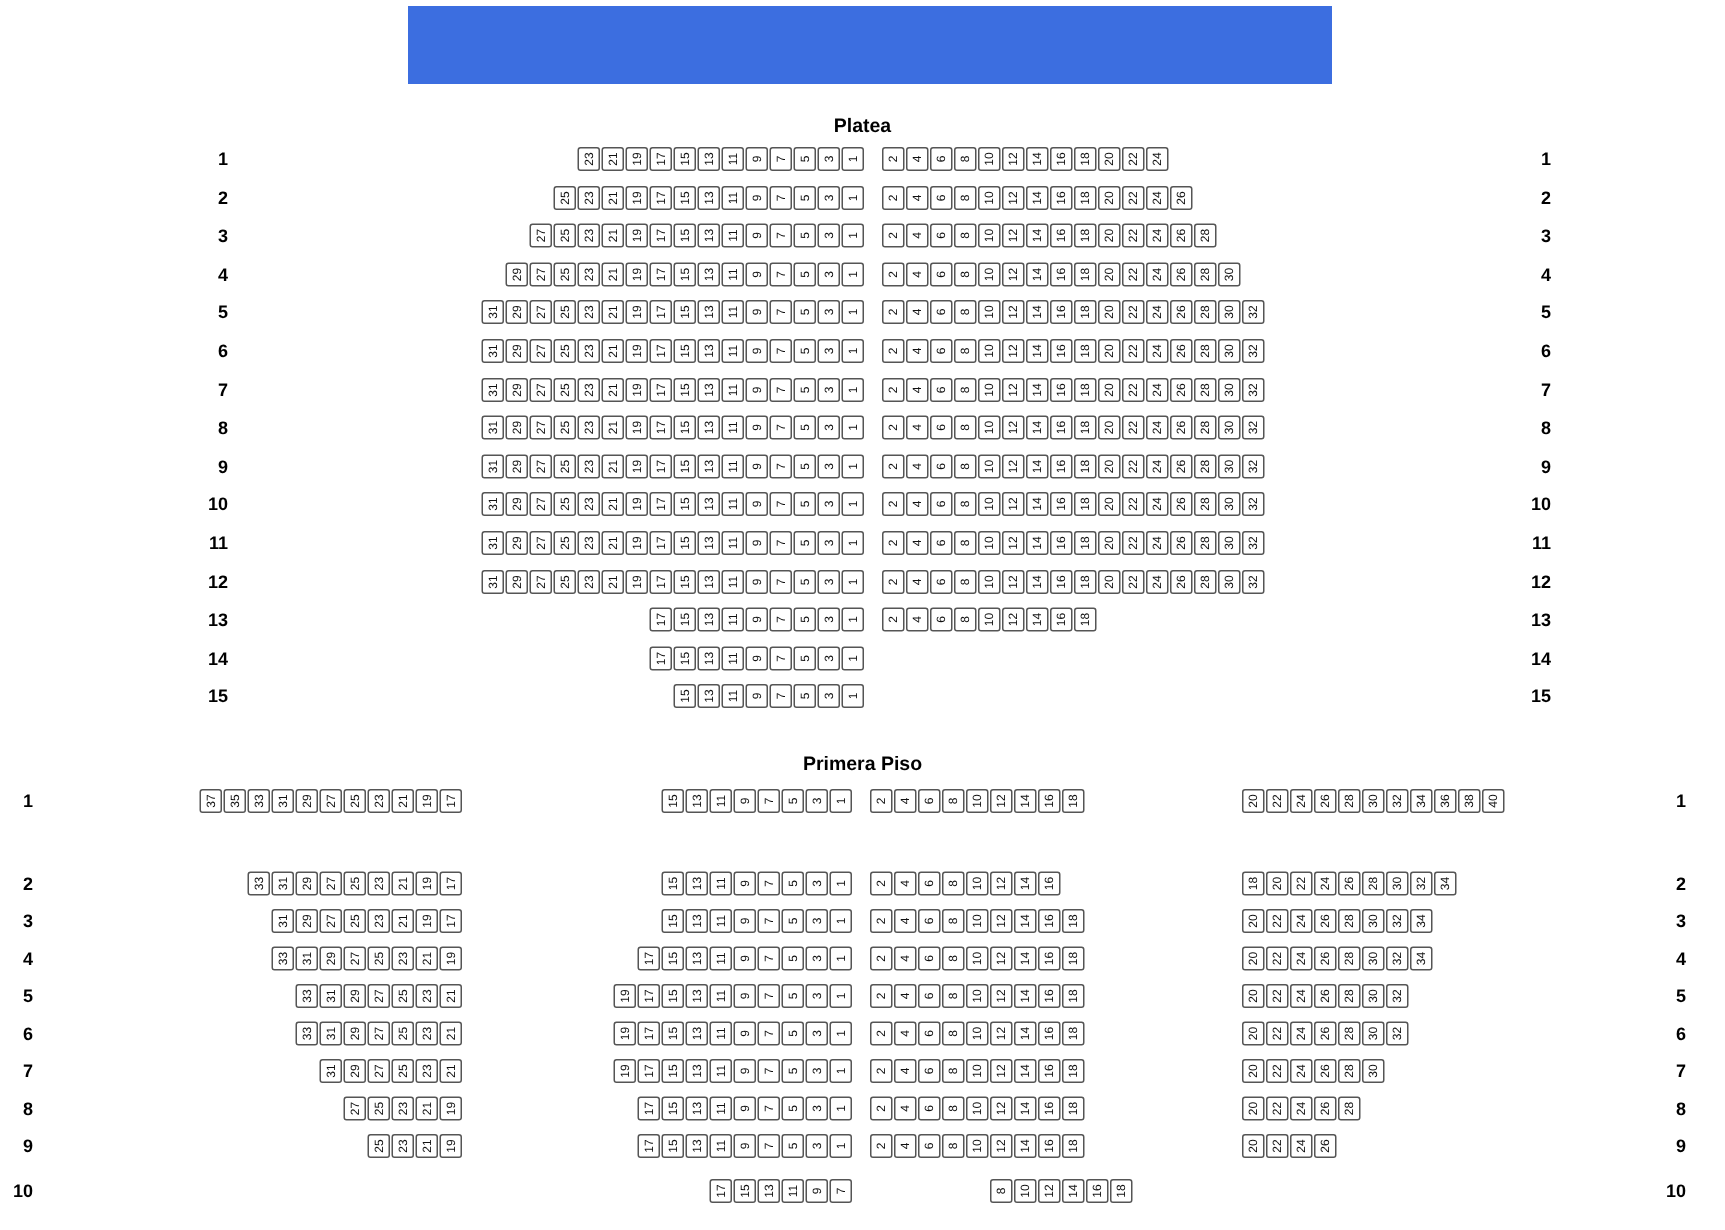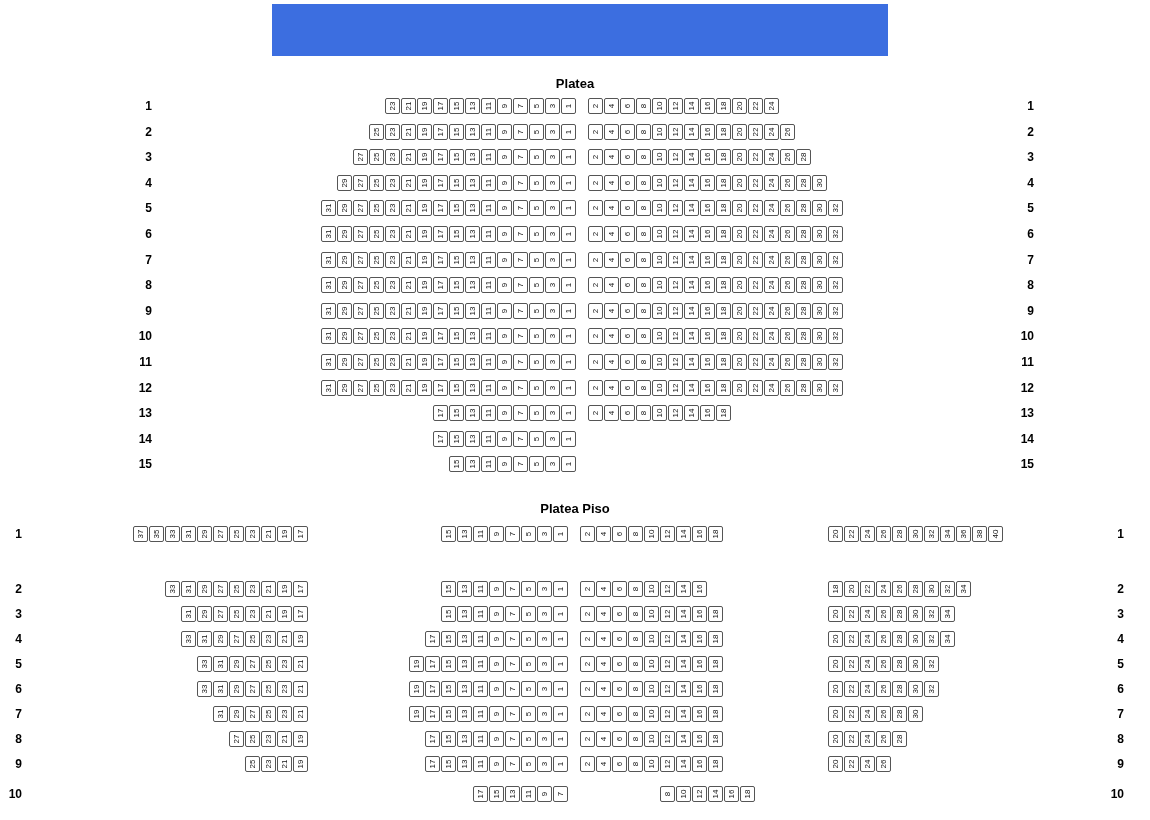--- a/index.html
+++ b/index.html
@@ -72,21 +72,21 @@
     white-space: nowrap;
     line-height: 1;
   }
 </style>
 </head>
 <body>
 
 <div id="stage">
   <div class="stage-bar"></div>
   <div class="section-title" id="platea-title">Platea</div>
-  <div class="section-title" id="piso-title">Platea Piso</div>
+  <div class="section-title" id="piso-title">Primera Piso</div>
   <div id="platea-rows">
       <div class="block row" style="position: absolute; left: 385px; top: 98px;">
         <div class="seat">
           <span>23</span>
         </div>
         <div class="seat">
           <span>21</span>
         </div>
         <div class="seat">
           <span>19</span>

